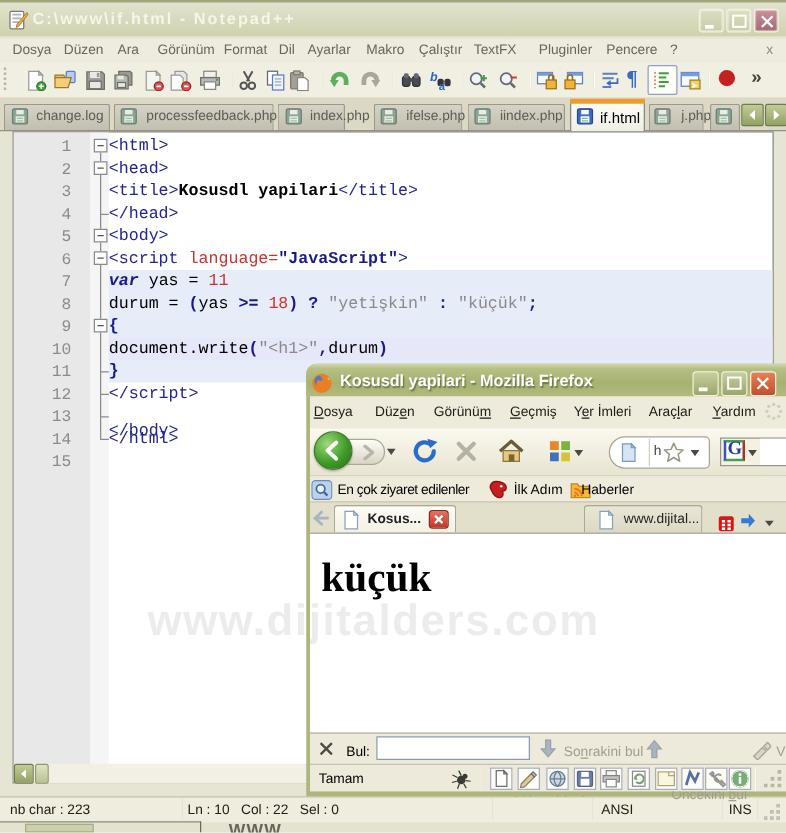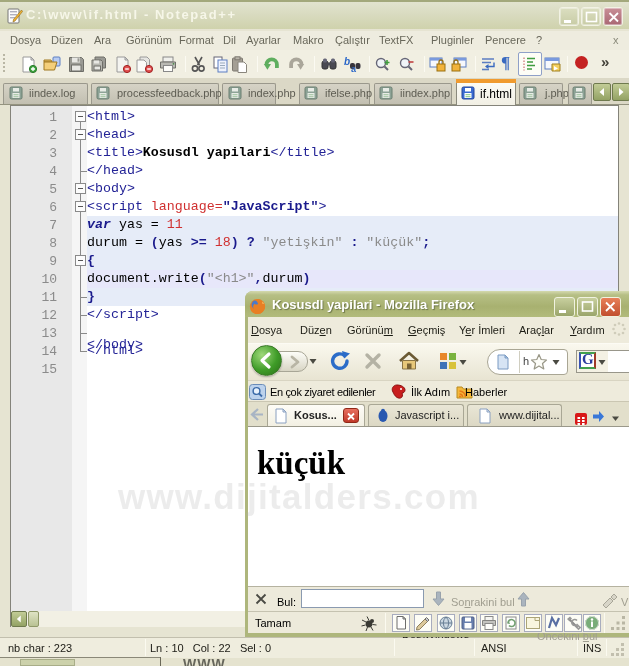--- a/index.html
+++ b/index.html
@@ -307,21 +307,21 @@
 <div class="abs npm" style="left:246px;">Ayarlar</div>
 <div class="abs npm" style="left:293px;">Makro</div>
 <div class="abs npm" style="left:335px;">Çalıştır</div>
 <div class="abs npm" style="left:379px;">TextFX</div>
 <div class="abs npm" style="left:431px;">Pluginler</div>
 <div class="abs npm" style="left:485px;">Pencere</div>
 <div class="abs npm" style="left:536px;">?</div>
 <div class="abs npm" style="left:613px; color:#8a8a7a;">x</div>
 
 <div class="abs tab" style="left:3px; width:85px;">
-    <span class="txt" style="left:25px;">iindex.log</span>
+    <span class="txt" style="left:25px;">change.log</span>
   </div>
 <div class="abs tab" style="left:91px; width:128px;">
     <span class="txt" style="left:25px;">processfeedback.php</span>
   </div>
 <div class="abs tab" style="left:222px; width:54px;">
     <span class="txt" style="left:25px;">index.php</span>
   </div>
 <div class="abs tab" style="left:299px; width:71px;">
     <span class="txt" style="left:25px;">ifelse.php</span>
   </div>
@@ -570,27 +570,20 @@
   <div class="fftab" style="left:22px; width:98px; background:linear-gradient(#fdfcf7,#f3f0e3);">
     <svg style="position:absolute; left:5px; top:3px;" width="16" height="16" viewBox="0 0 16 16">
         <path d="M3 1 h7 l3 3 v11 h-10 Z" fill="#fff" stroke="#8aa0c0"></path>
         <path d="M10 1 l3 3 h-3 Z" fill="#d8e4f4" stroke="#8aa0c0"></path>
       </svg>
     <span class="txt" style="left:26px; font-weight:bold;">Kosus...</span>
     <div style="position:absolute; left:75px; top:3px; width:16px; height:15px; border-radius:3px; background:linear-gradient(#e87060,#c03828); border:1px solid #902818;"><svg width="14" height="13">
           <path d="M4 3.5 L10 9.5 M10 3.5 L4 9.5" stroke="#fff" stroke-width="1.8"></path>
         </svg></div>
   </div>
-  <div class="fftab" style="left:123px; width:96px;">
-    <svg style="position:absolute; left:7px; top:3px;" width="14" height="15" viewBox="0 0 14 15">
-        <ellipse cx="7" cy="8" rx="4.5" ry="6" fill="#2858b0"></ellipse>
-        <ellipse cx="7" cy="3.2" rx="2" ry="2.4" fill="#2858b0"></ellipse>
-      </svg>
-    <span class="txt" style="left:26px;">Javascript i...</span>
-  </div>
   <div class="fftab" style="left:222px; width:95px;">
     <svg style="position:absolute; left:9px; top:3px;" width="16" height="16" viewBox="0 0 16 16">
         <path d="M3 1 h7 l3 3 v11 h-10 Z" fill="#fff" stroke="#8aa0c0"></path>
         <path d="M10 1 l3 3 h-3 Z" fill="#d8e4f4" stroke="#8aa0c0"></path>
       </svg>
     <span class="txt" style="left:31px;">www.dijital...</span>
   </div>
   <div style="position:absolute; left:330px; top:122px; width:12px; height:12px; background:#d81818; border-radius:2px;"><svg width="12" height="12">
         <g fill="#fff">
           <rect x="2.5" y="2" width="2.6" height="2"></rect>

